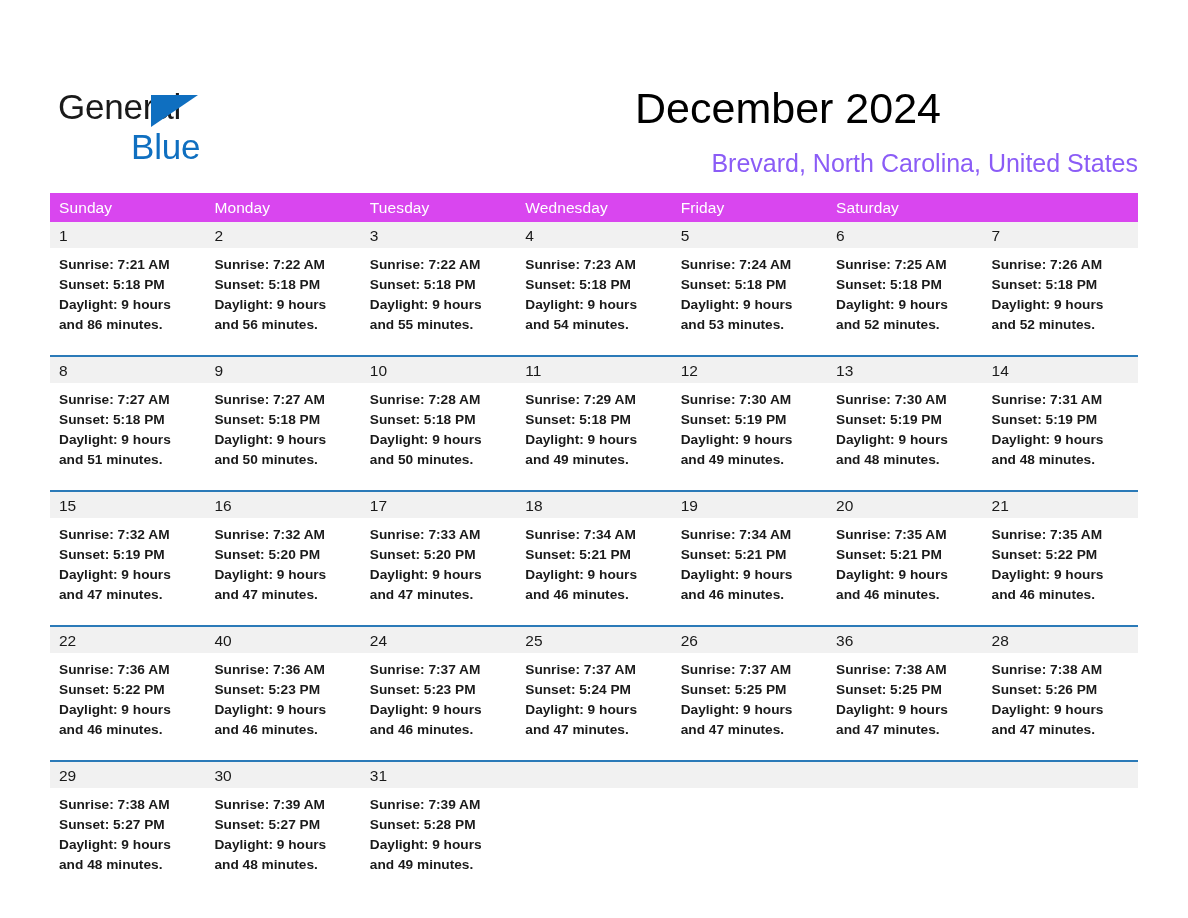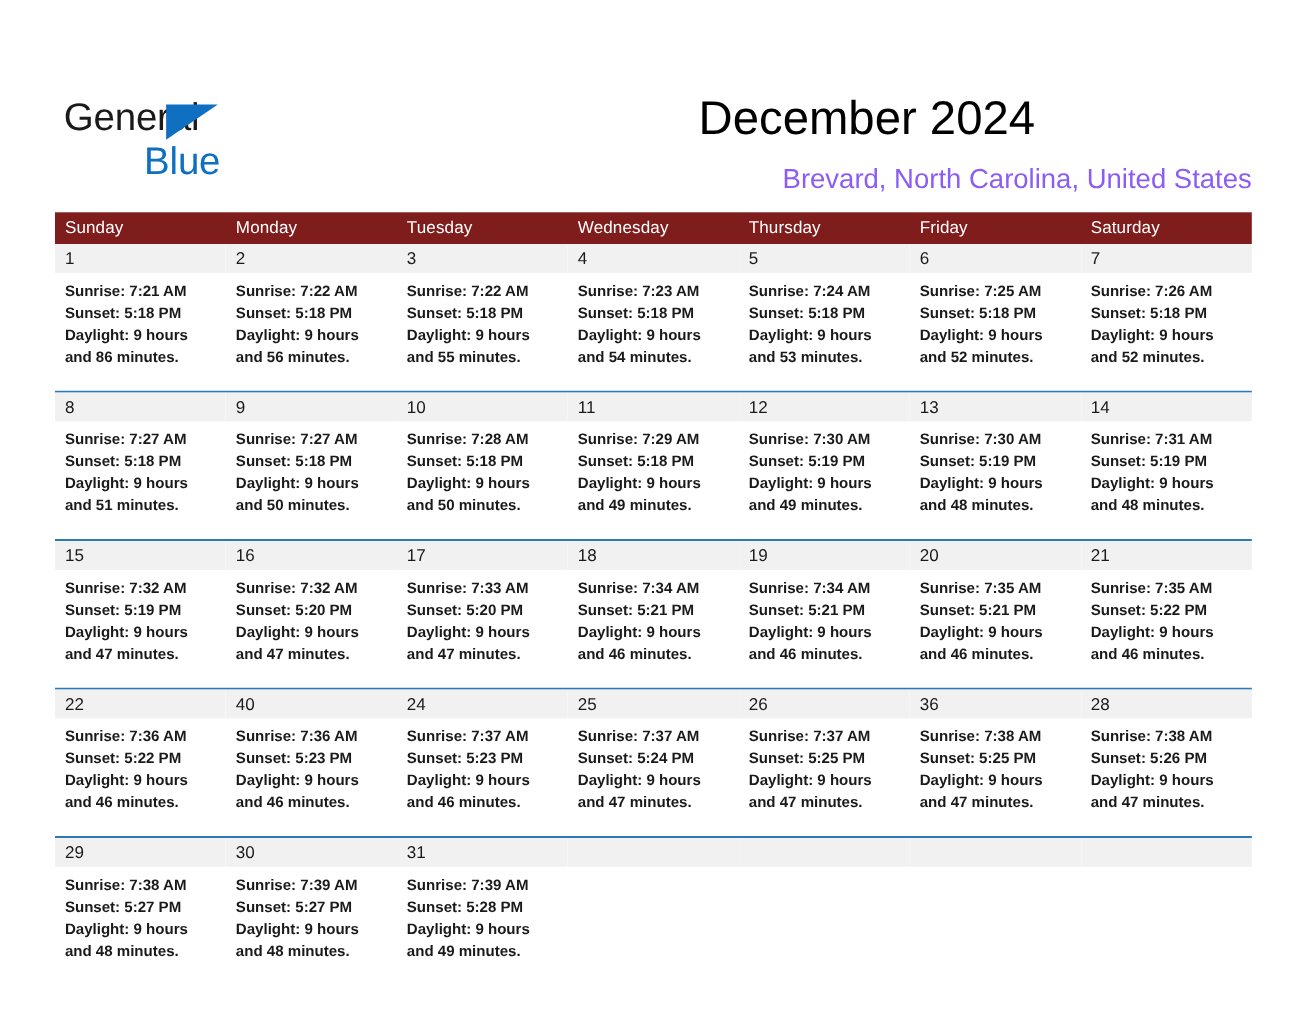--- a/index.html
+++ b/index.html
@@ -102,21 +102,21 @@
     position: absolute;
     left: 50px;
     top: 159px;
     width: 1088px;
   }
 
   .dow-row {
     display: flex;
     width: 1088px;
     height: 29px;
-    background: #7f1d1d;
+    background: #d946ef;
   }
   .dow-cell {
     width: 155.43px;
     height: 29px;
     padding: 0 0 0 9px;
     display: flex;
     align-items: center;
     color: #ffffff;
     font-size: 15.5px;
     line-height: 29px;
@@ -187,21 +187,20 @@
 
   </div>
 
   <div class="calendar">
 
     <div class="dow-row">
       <div class="dow-cell">Sunday</div>
       <div class="dow-cell">Monday</div>
       <div class="dow-cell">Tuesday</div>
       <div class="dow-cell">Wednesday</div>
-      <div class="dow-cell">Thursday</div>
       <div class="dow-cell">Friday</div>
       <div class="dow-cell">Saturday</div>
     </div>
 
     <div class="week-row first">
       <div class="week-inner">
         <div class="day-cell filled">
           <div class="num-band"></div>
           <div class="day-num">1</div>
           <div class="day-info">

